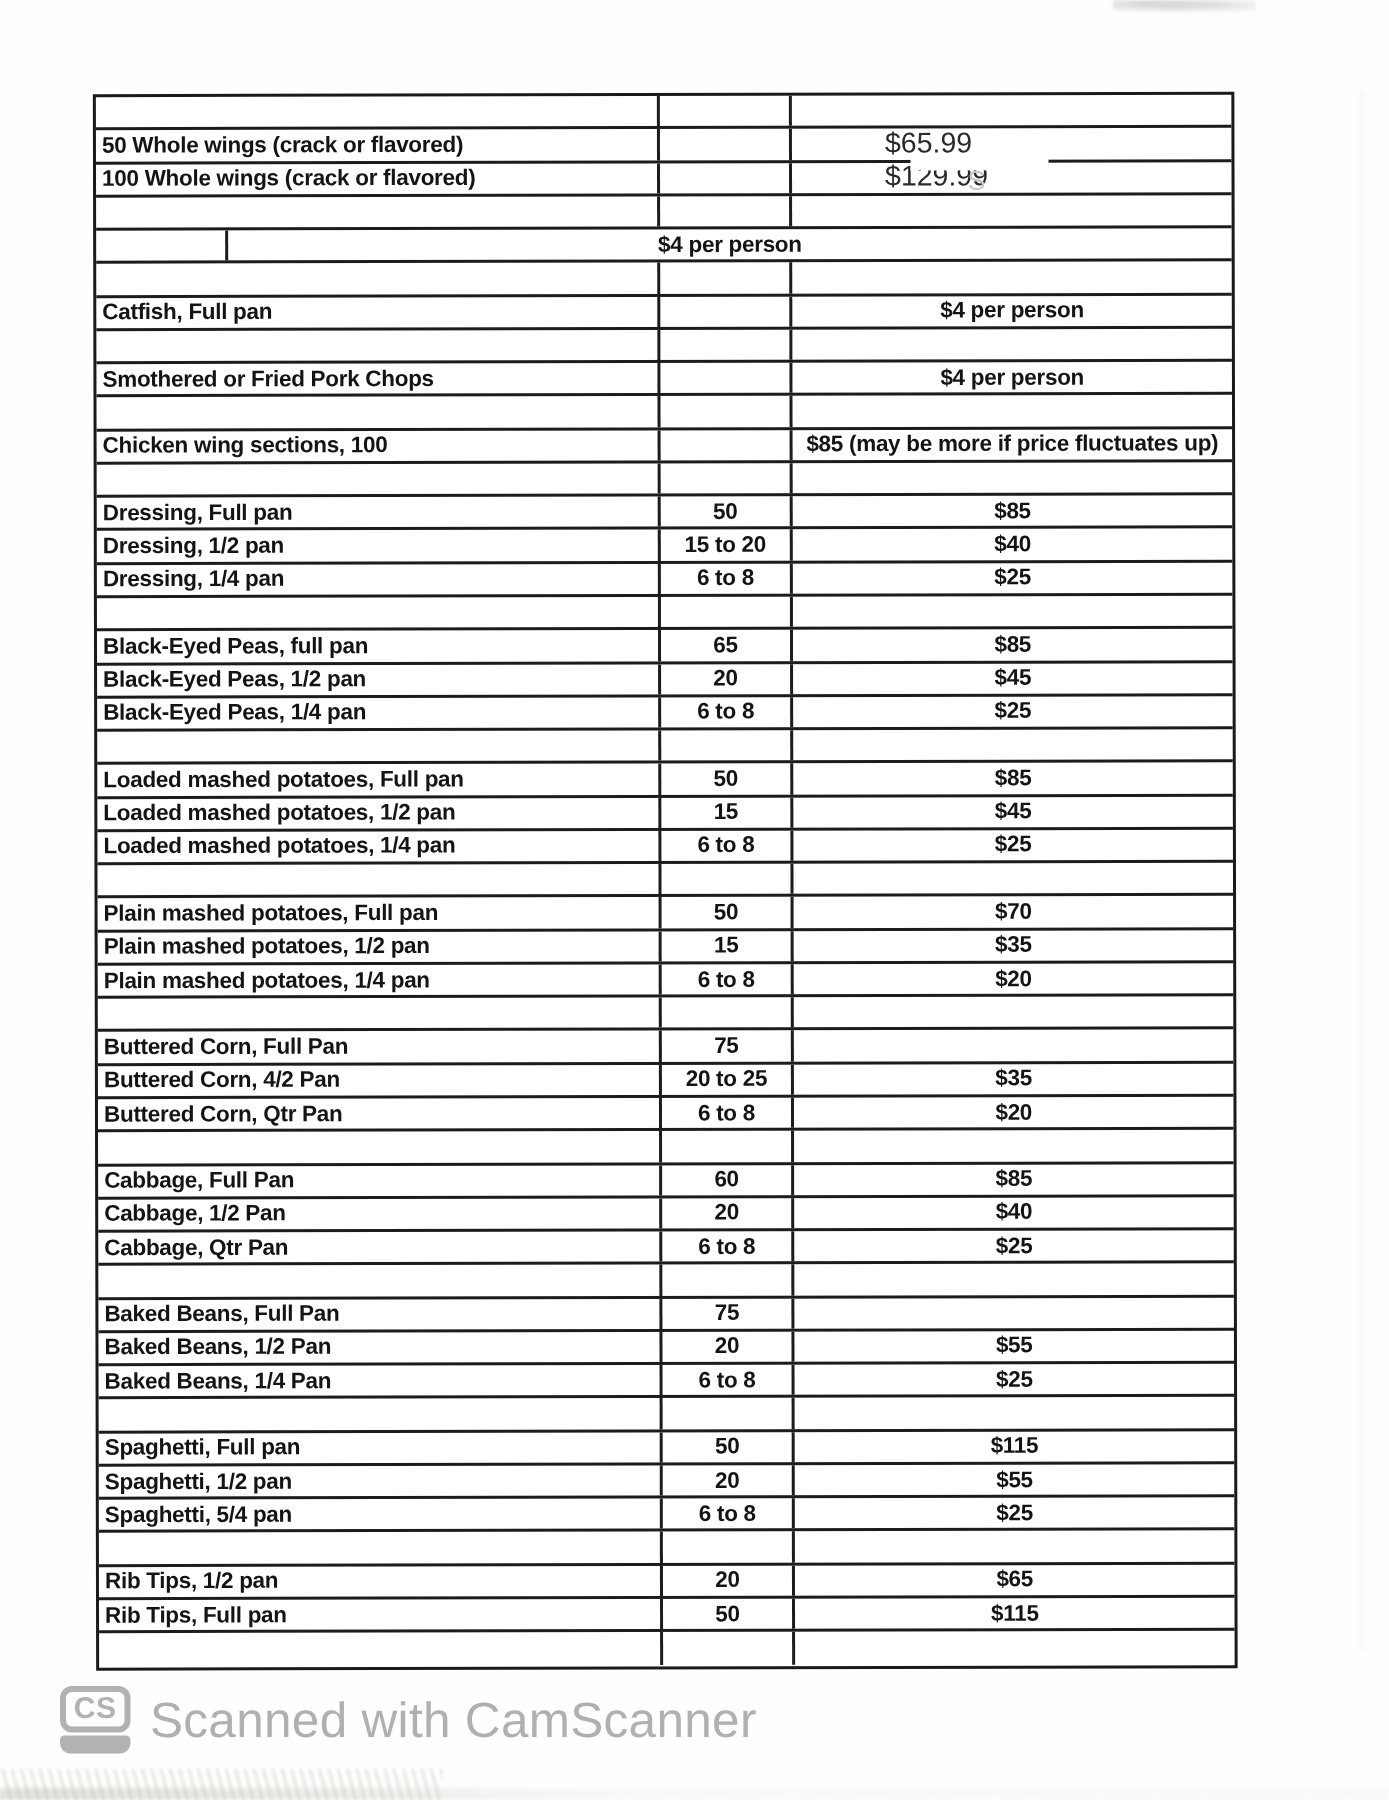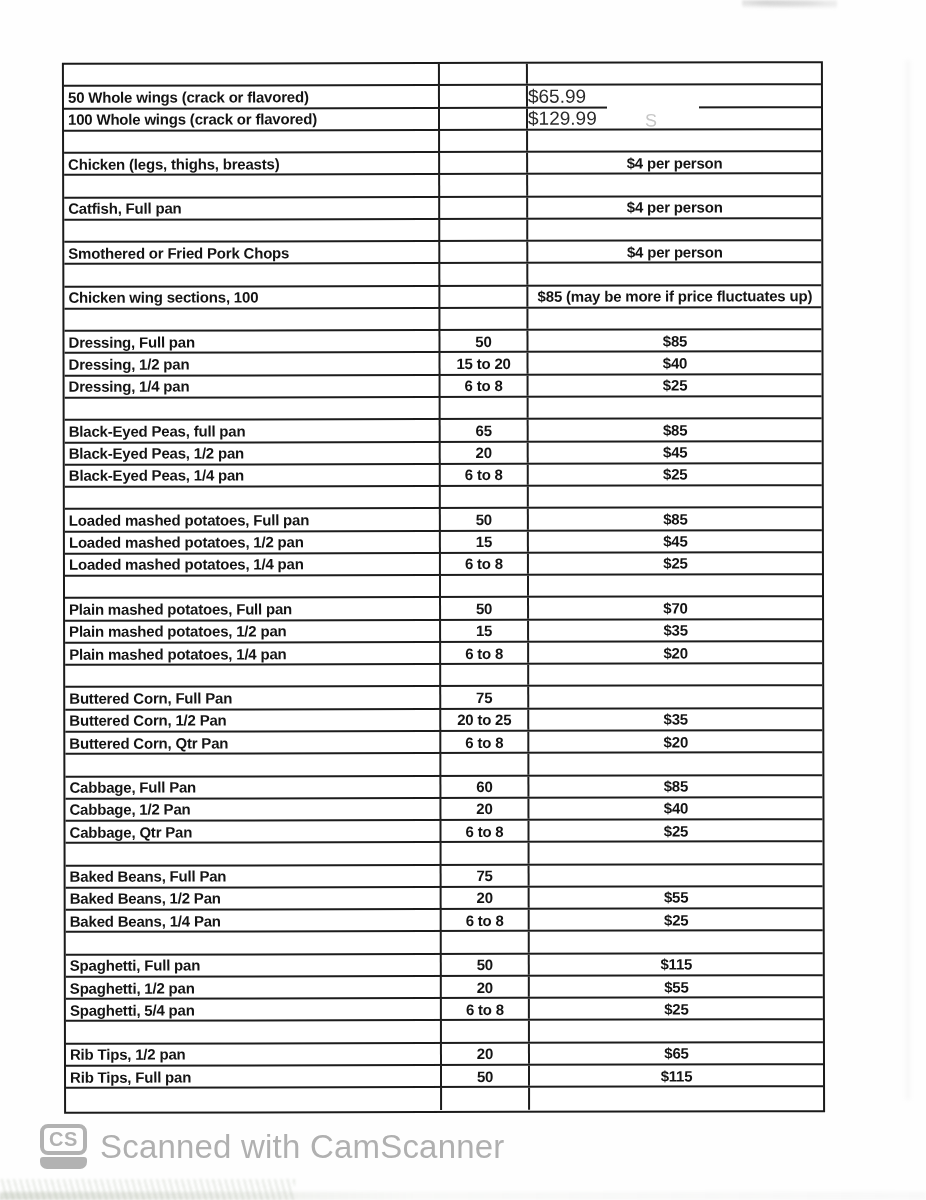--- a/index.html
+++ b/index.html
@@ -22,21 +22,21 @@
   .row:last-child{border-bottom:none;}
   .cell{
     box-sizing:border-box;display:flex;align-items:center;
     color:#141414;font-weight:700;font-size:15px;letter-spacing:-0.2px;
     line-height:1;white-space:nowrap;overflow:hidden;
   }
   .c-item{width:376px;border-right:2px solid #1c1c1c;padding-left:4px;}
   .c-serves{width:88px;border-right:2px solid #1c1c1c;justify-content:center;}
   .c-price{flex:1;justify-content:center;}
   .c-price.typed{
-    justify-content:flex-start;
+    justify-content:flex-start;padding-left:62px;
     font-weight:400;font-size:19px;letter-spacing:0;color:#2a2a2a;
   }
 
   
   .whiteout-patch{position:absolute;left:543px;top:41px;width:92px;height:9px;background:#ffffff;z-index:4;}
   
   .ghost-char{position:absolute;left:581px;top:47px;z-index:2;font-size:18px;font-weight:400;color:#c7c7c7;}
 
   
   .watermark{position:absolute;left:40px;top:1124px;display:flex;align-items:center;gap:13px;}
@@ -96,21 +96,20 @@
     <div class="cell c-item">100 Whole wings (crack or flavored)</div>
     <div class="cell c-serves"></div>
     <div class="cell c-price typed">$129.99</div>
   </div>
         <div class="row">
     <div class="cell c-item"></div>
     <div class="cell c-serves"></div>
     <div class="cell c-price"></div>
   </div>
         <div class="row">
-    <div class="cell c-item">Chicken (legs, thighs, breasts)</div>
     <div class="cell c-serves"></div>
     <div class="cell c-price">$4 per person</div>
   </div>
         <div class="row">
     <div class="cell c-item"></div>
     <div class="cell c-serves"></div>
     <div class="cell c-price"></div>
   </div>
         <div class="row">
     <div class="cell c-item">Catfish, Full pan</div>
@@ -220,21 +219,21 @@
         <div class="row">
     <div class="cell c-item"></div>
     <div class="cell c-serves"></div>
     <div class="cell c-price"></div>
   </div>
         <div class="row">
     <div class="cell c-item">Buttered Corn, Full Pan</div>
     <div class="cell c-serves">75</div>
   </div>
         <div class="row">
-    <div class="cell c-item">Buttered Corn, 1/2 Pan</div>
+    <div class="cell c-item">Buttered Corn, 4/2 Pan</div>
     <div class="cell c-serves">20 to 25</div>
     <div class="cell c-price">$35</div>
   </div>
         <div class="row">
     <div class="cell c-item">Buttered Corn, Qtr Pan</div>
     <div class="cell c-serves">6 to 8</div>
     <div class="cell c-price">$20</div>
   </div>
         <div class="row">
     <div class="cell c-item"></div>

